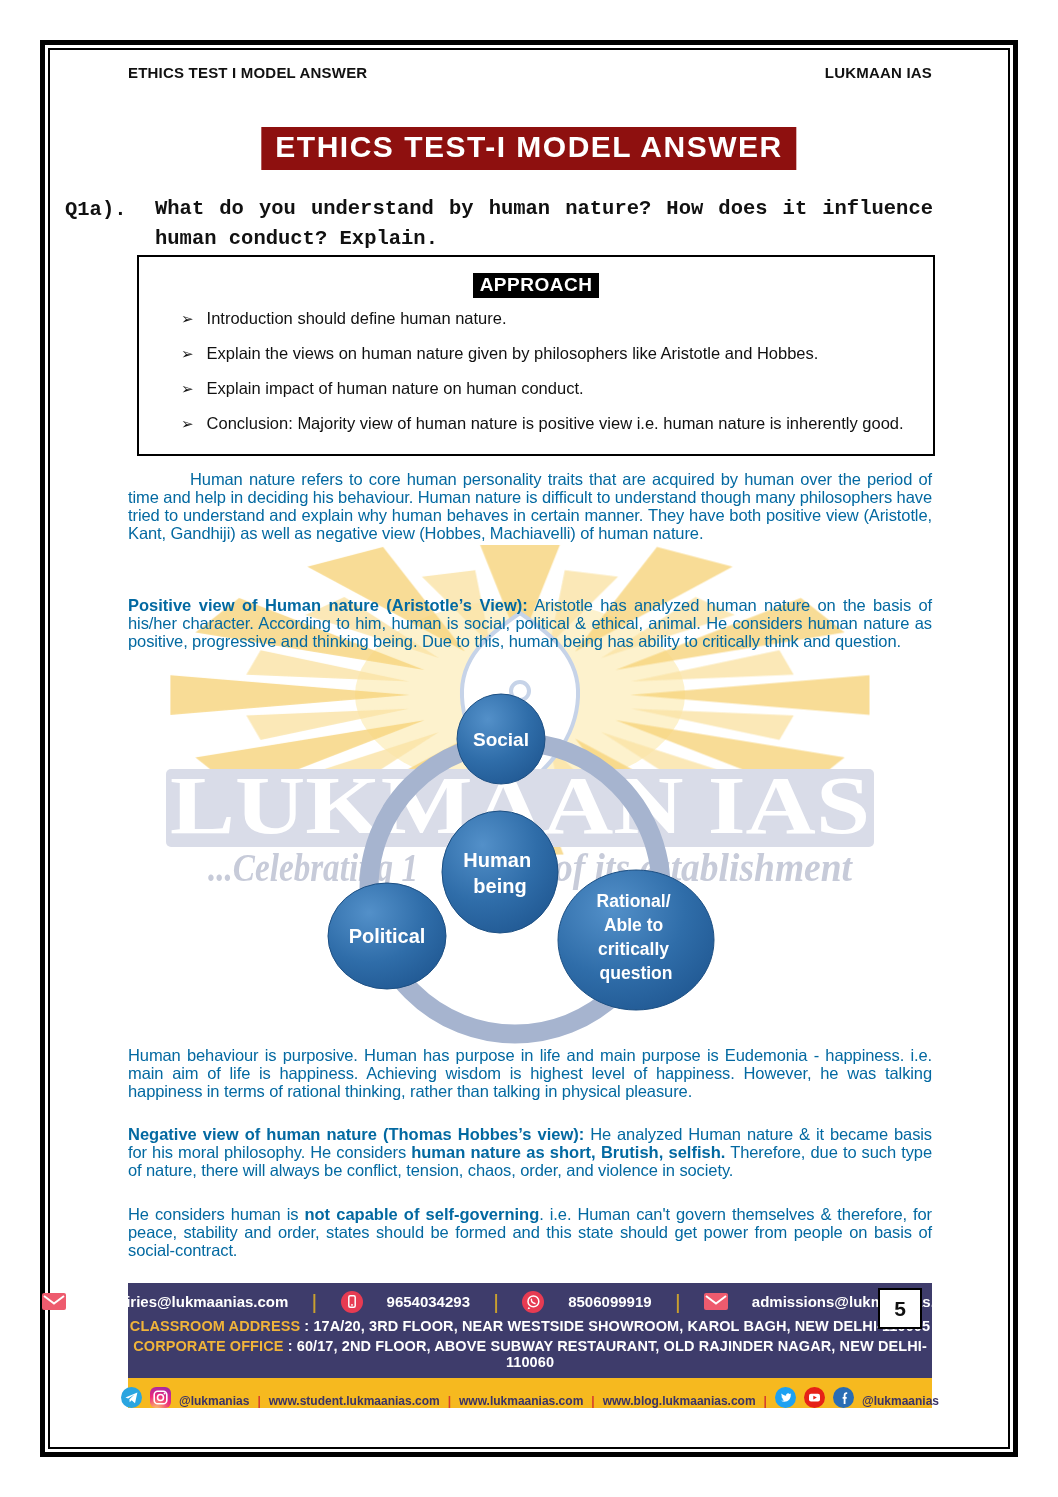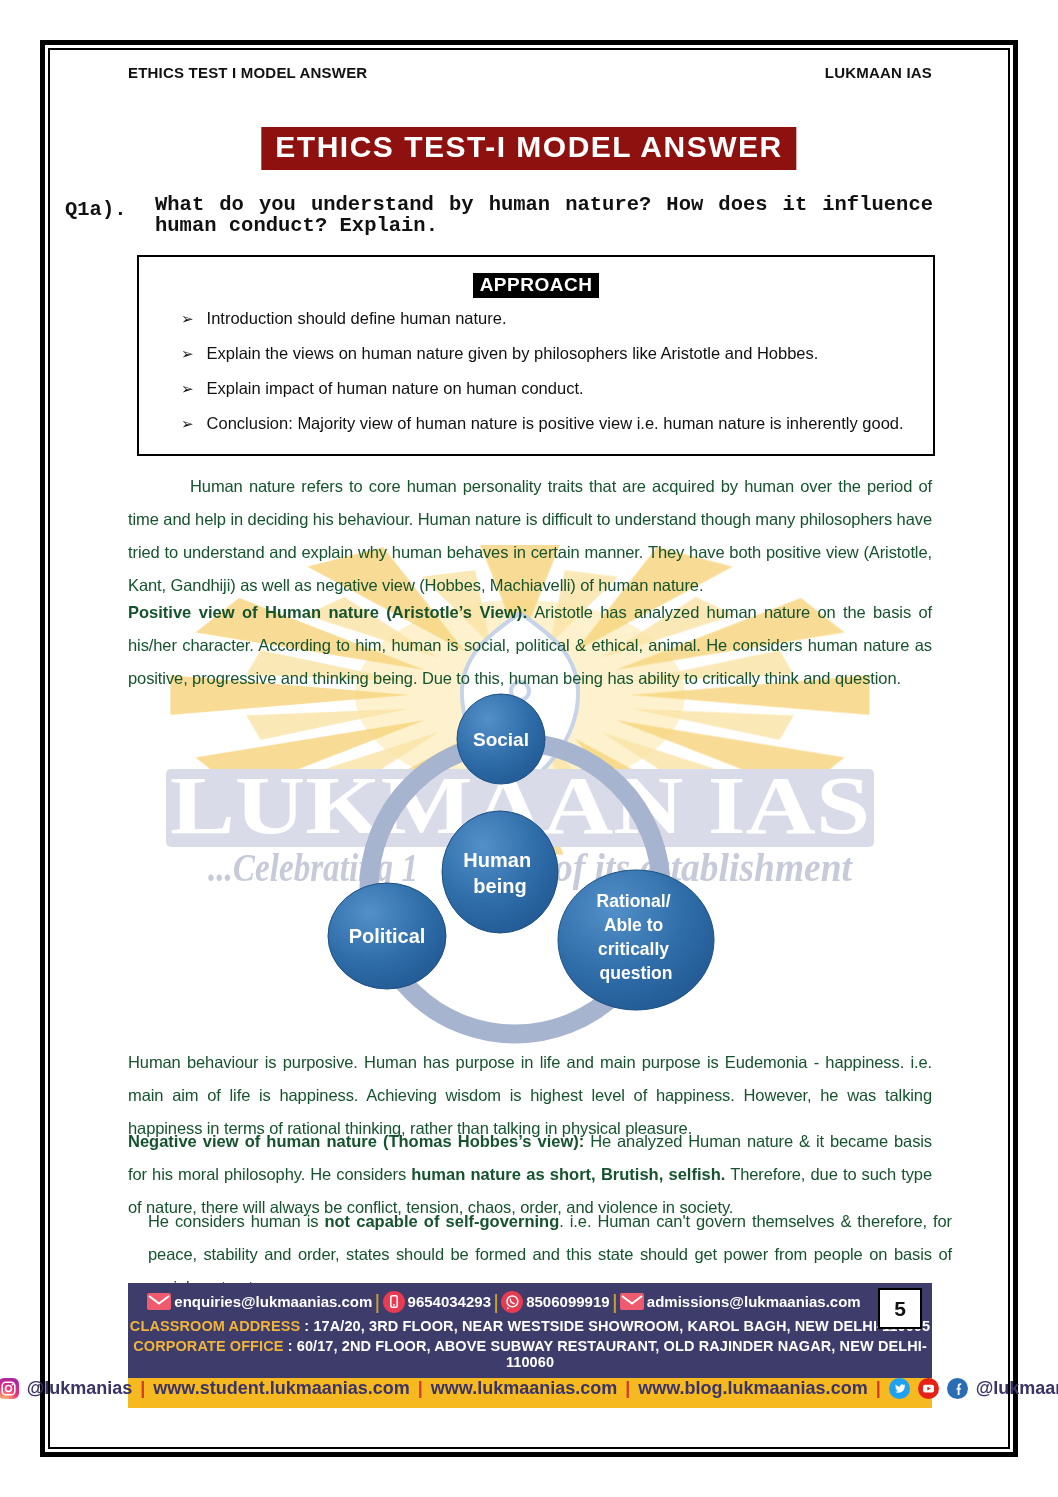--- a/index.html
+++ b/index.html
@@ -32,63 +32,63 @@
   }
 
   #banner {
     top:127px; left:50%; transform:translateX(-50%);
     background:#8e100f; color:#fff; font-weight:bold; font-size:30px;
     letter-spacing:1.5px; padding:3px 14px 6px; white-space:nowrap;
   }
 
   #question { left:65px; top:194px; width:868px; display:flex;font-family:Liberation Mono, monospace; }
   #question .qnum { width:90px; flex:none; font-weight:bold; font-size:20.5px; line-height:31px; }
-  #question .qtext { flex:1; font-weight:bold; font-size:20.5px; line-height:21px; text-align:justify; }
+  #question .qtext { flex:1; font-weight:bold; font-size:20.5px; line-height:30px; text-align:justify; }
 
   #approach-box {
     left:137px; top:255px; width:798px; border:2px solid #000;
     text-align:center; padding-bottom:8px; background:transparent;
   }
   #approach-title {
     display:inline-block; background:#000; color:#fff; font-weight:bold;
     font-size:19px; letter-spacing:.5px; padding:1px 7px 2px; margin-top:16px;
   }
   #approach-box ul { list-style:none; text-align:left; margin-top:8px; padding:0 16px 0 42px; }
   #approach-box li { display:flex; gap:13px; margin-bottom:10px; font-size:16.5px; line-height:24px; }
   #approach-box li .marker { flex:none; font-size:15px; padding-top:1px; }
   #approach-box li .btxt { flex:1; text-align:justify; }
 
   .para {
-    left:128px; width:804px; font-size:16.5px; line-height:33px;
-    text-align:justify; letter-spacing:-.1px; color:#14532d;
+    left:128px; width:804px; font-size:16.5px; line-height:18px;
+    text-align:justify; letter-spacing:-.1px; color:#0369a1;
   }
   #p-intro { top:470px; text-indent:62px; }
   #p-positive { top:596px; }
   #p-purposive { top:1046px; }
   #p-negative { top:1125px; }
-  #p-selfgov { top:1205px;margin-left:20px; }
+  #p-selfgov { top:1205px; }
   .para b { letter-spacing:0; }
 
   
   #footer-purple {
     left:128px; top:1283px; width:804px; height:95px; background:#3e3c6b;
     color:#fff; display:flex; flex-direction:column; justify-content:space-evenly;
     padding:3px 0;
   }
-  .f-row1 { display:flex; align-items:center; justify-content:center; gap:3px;
+  .f-row1 { display:flex; align-items:center; justify-content:center; gap:24px;
     font-weight:bold; font-size:15px; padding-right:52px; }
   .f-sep { color:#c9a02f; font-weight:bold; transform:scaleY(1.4); }
   .f-row { text-align:center; font-weight:bold; font-size:14.5px; letter-spacing:.1px; }
   .f-label { color:#f0b43a; }
   .icon { display:inline-flex; align-items:center; }
 
   #footer-yellow {
     left:128px; top:1378px; width:804px; height:30px; background:#f6b91f;
-    display:flex; align-items:flex-start; justify-content:center; gap:8px;
-    font-weight:bold; font-size:18px; color:#3a3367;
+    display:flex; align-items:flex-end; justify-content:center; gap:8px;
+    font-weight:bold; font-size:12px; color:#3a3367;
   }
   .y-sep { color:#d43b2f; font-weight:bold; }
 
   #page-num-box {
     position:absolute; left:878px; top:1288px; width:44px; height:41px;
     background:#fff; border:2px solid #000; z-index:2;
     display:flex; align-items:center; justify-content:center;
     font-weight:bold; font-size:21px;
   }
 </style>

